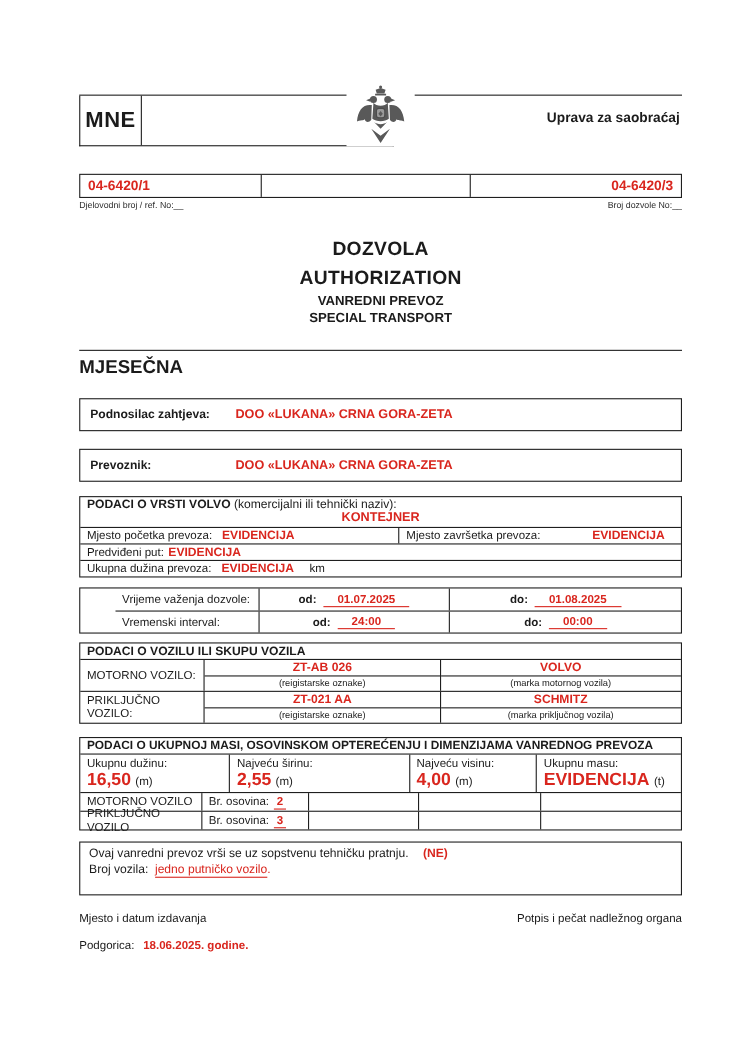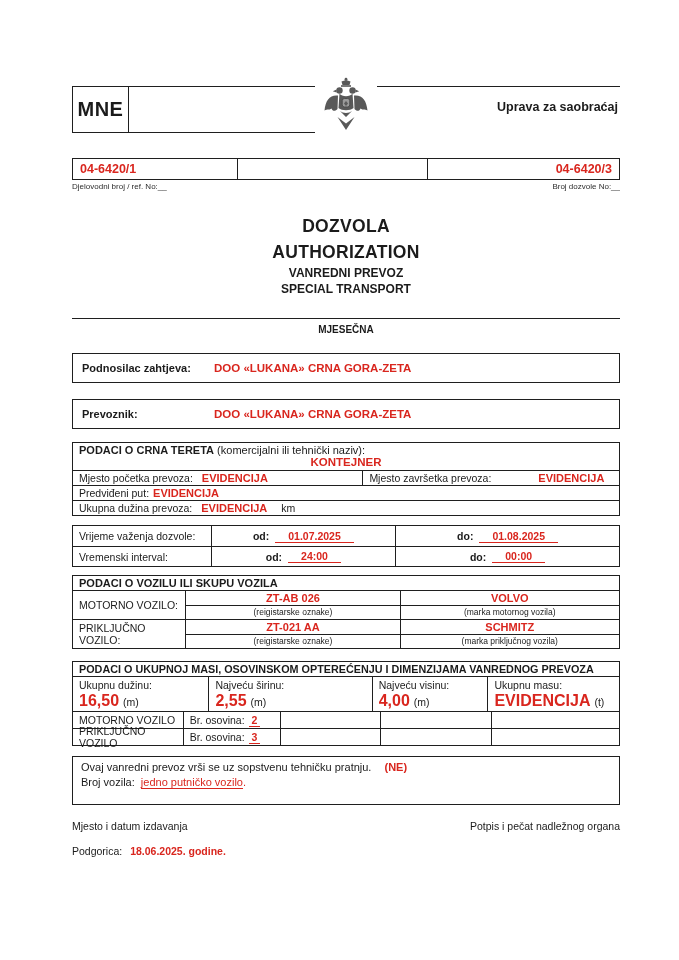--- a/index.html
+++ b/index.html
@@ -41,21 +41,21 @@
   .ref-c1 { width: 30%; }
   .ref-c2 { width: 35%; border-left: 1.6px solid #1f1f1f; border-right: 1.6px solid #1f1f1f; }
   .ref-c3 { width: 35%; justify-content: flex-end; }
   .ref-captions { display: flex; justify-content: space-between; font-size: 8px; color: #2c2c2c; margin-top: 2px; }
 
   
   .title-block { text-align: center; margin-top: 22px; }
   .t-big { font-weight: bold; font-size: 17.5px; line-height: 26px; letter-spacing: 0.3px; }
   .t-small { font-weight: bold; font-size: 12px; line-height: 16px; }
   .rule { border-top: 1.6px solid #1f1f1f; margin-top: 21px; }
-  .period { text-align: center; font-weight: bold; font-size: 10px; margin-top: 5px; }
+  .period { font-weight: bold; font-size: 17px; margin-top: 5px; }
 
   
   :root { --red: #d9261e; --line: #1f1f1f; }
   .box { border: 1.6px solid var(--line); }
   .lv-box { height: 30px; display: flex; align-items: center; padding: 0 9px; }
   .lv-label { font-weight: bold; font-size: 11px; width: 132px; flex: none; }
   .red-val { color: var(--red); font-weight: bold; font-size: 11.5px; }
   .applicant-box { margin-top: 18px; }
   .carrier-box { margin-top: 16px; }
 
@@ -67,21 +67,21 @@
 
   
   .cargo-box { margin-top: 13px; }
   .cargo-name { text-align: center; color: var(--red); font-weight: bold; font-size: 11.5px; padding-bottom: 2px; }
   .cargo-row .cell { display: flex; align-items: center; }
   .cargo-row .lab { font-weight: normal; }
   .cargo-row .red-val { margin-left: 9px; font-size: 11px; }
   .unit { margin-left: 14px; }
 
   
-  .validity-box { margin-top: 9px; }
+  .validity-box { margin-top: 9px; padding-left: 32px; }
   .validity-box .row:first-child { border-top: none; }
   .v-row { height: 20px; }
   .v-lab { width: 25.2%; display: flex; align-items: center; }
   .v-od { width: 33.8%; justify-content: center; display: flex; align-items: center; gap: 6px; }
   .v-do { width: 41%; justify-content: center; display: flex; align-items: center; gap: 6px; }
   .od-lab { font-weight: bold; }
   .u-red { color: var(--red); font-weight: bold; border-bottom: 1.1px solid var(--red); padding: 0 13px; font-size: 10.5px; }
 
   
   .veh-box { margin-top: 8px; }
@@ -174,21 +174,21 @@
     <span class="red-val">DOO «LUKANA» CRNA GORA-ZETA</span>
   </div>
 
   <div class="box lv-box carrier-box">
     <span class="lv-label">Prevoznik:</span>
     <span class="red-val">DOO «LUKANA» CRNA GORA-ZETA</span>
   </div>
 
   <div class="box cargo-box">
     <div class="sec-title">
-      <b>PODACI O CRNA TERETA</b><span> (komercijalni ili tehnički naziv):</span>
+      <b>PODACI O VRSTI VOLVO</b><span> (komercijalni ili tehnički naziv):</span>
     </div>
     <div class="cargo-name">KONTEJNER</div>
     <div class="row cargo-row">
       <div class="cell" style="width:53%;">
         <span class="lab">Mjesto početka prevoza:</span>
         <span class="red-val">EVIDENCIJA</span>
       </div>
       <div class="cell bl" style="width:47%;gap:38px;">
         <span class="lab">Mjesto završetka prevoza:</span>
         <span class="red-val">EVIDENCIJA</span>

